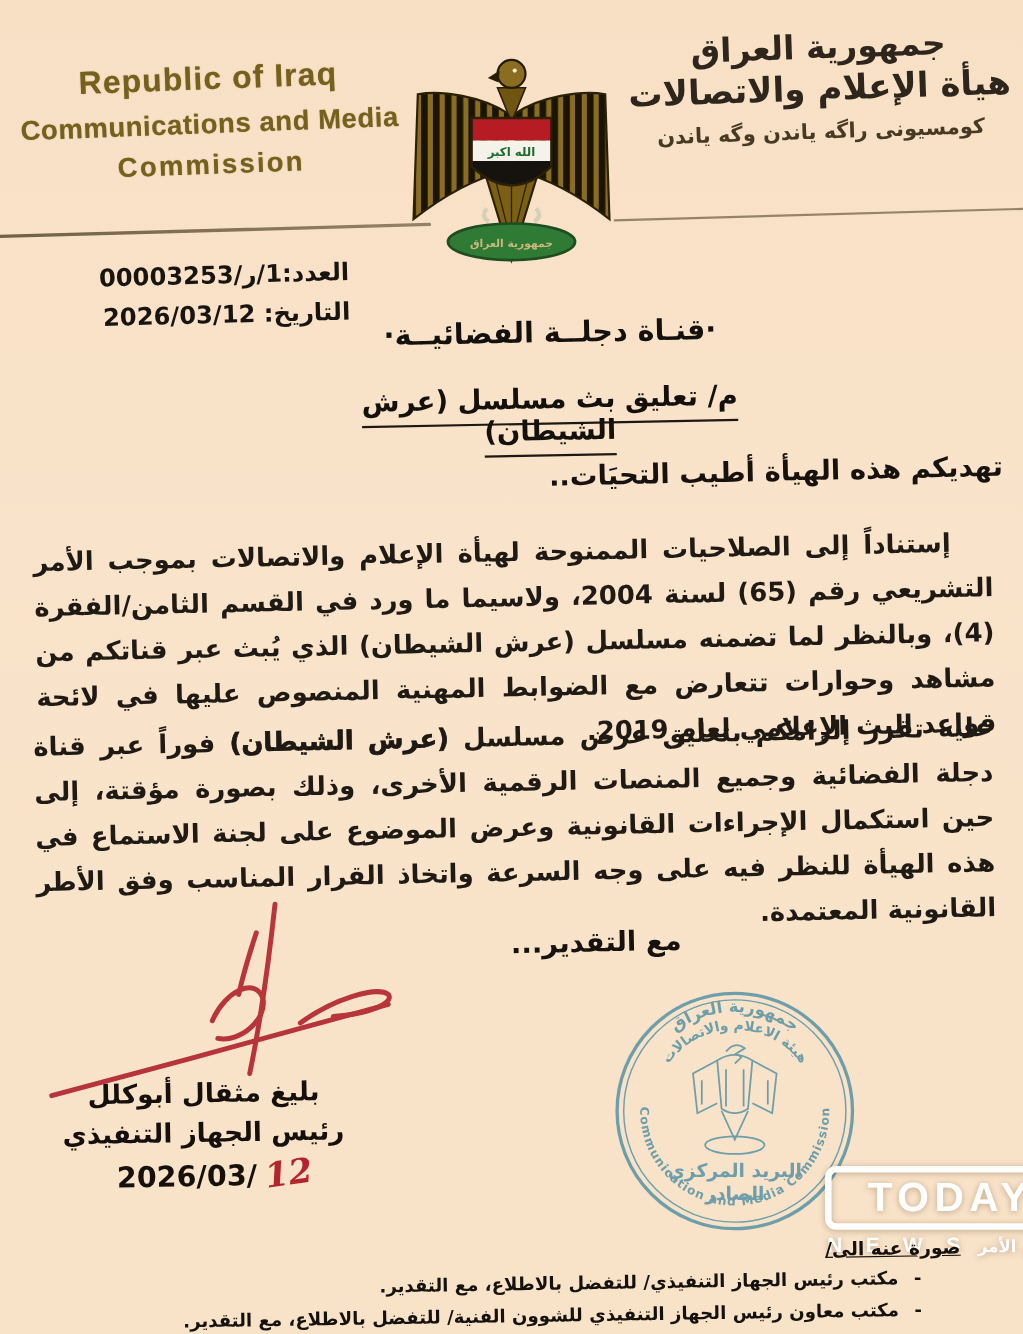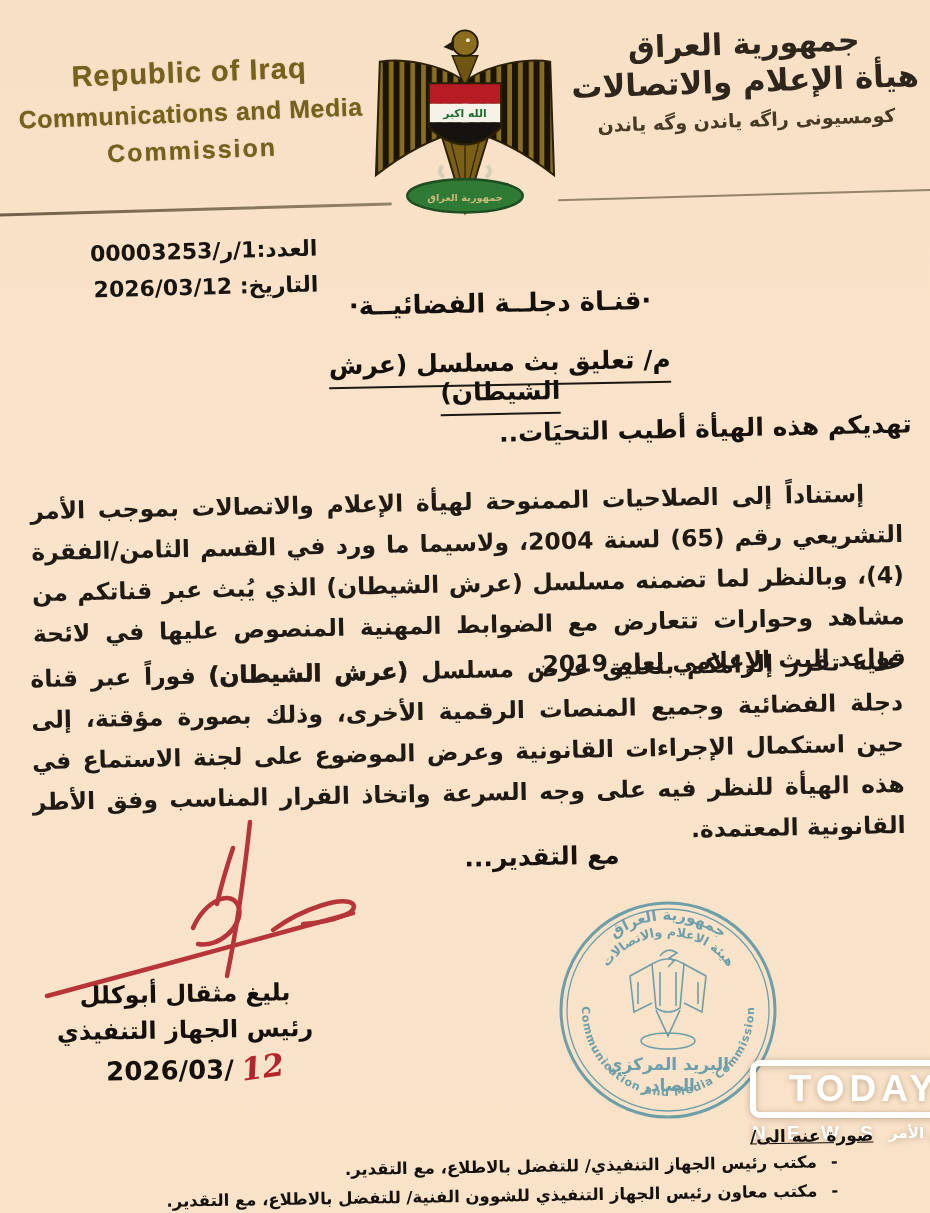--- a/index.html
+++ b/index.html
@@ -24,21 +24,21 @@
     transform:rotate(-2deg); color:#2e261c; direction:rtl;
   }
   #arabic-block .a1{font-size:30px; font-weight:bold;}
   #arabic-block .a2{font-size:31px; font-weight:bold; margin-top:2px;}
   #arabic-block .a3{font-size:19px; font-weight:bold; margin-top:10px; color:#473a25;}
   #divider-left{left:-6px; top:208px; width:398px; height:3px;
     background:linear-gradient(90deg,#4e4028,#7b6b50); transform:rotate(-1.6deg);
     border-radius:2px; opacity:.8;}
   #divider-right{left:558px; top:194px; width:378px; height:2px;
     background:#6b5c45; transform:rotate(-1.6deg); opacity:.7;}
-  #emblem{left:372px; top:16px; width:186px; height:202px;}
+  #emblem{left:372px; top:40px; width:186px; height:202px;}
   
   #ref-block{
     left:48px; top:234px; width:270px; direction:rtl; text-align:right;
     font-size:22px; font-weight:bold; color:#181410; line-height:1.65;
     transform:rotate(-1.5deg);
   }
   
   .rtl{direction:rtl;}
   #recipient{left:280px; top:288px; width:440px; text-align:center;
     font-size:26px; font-weight:bold; color:#14100c; transform:rotate(-1.1deg);}

